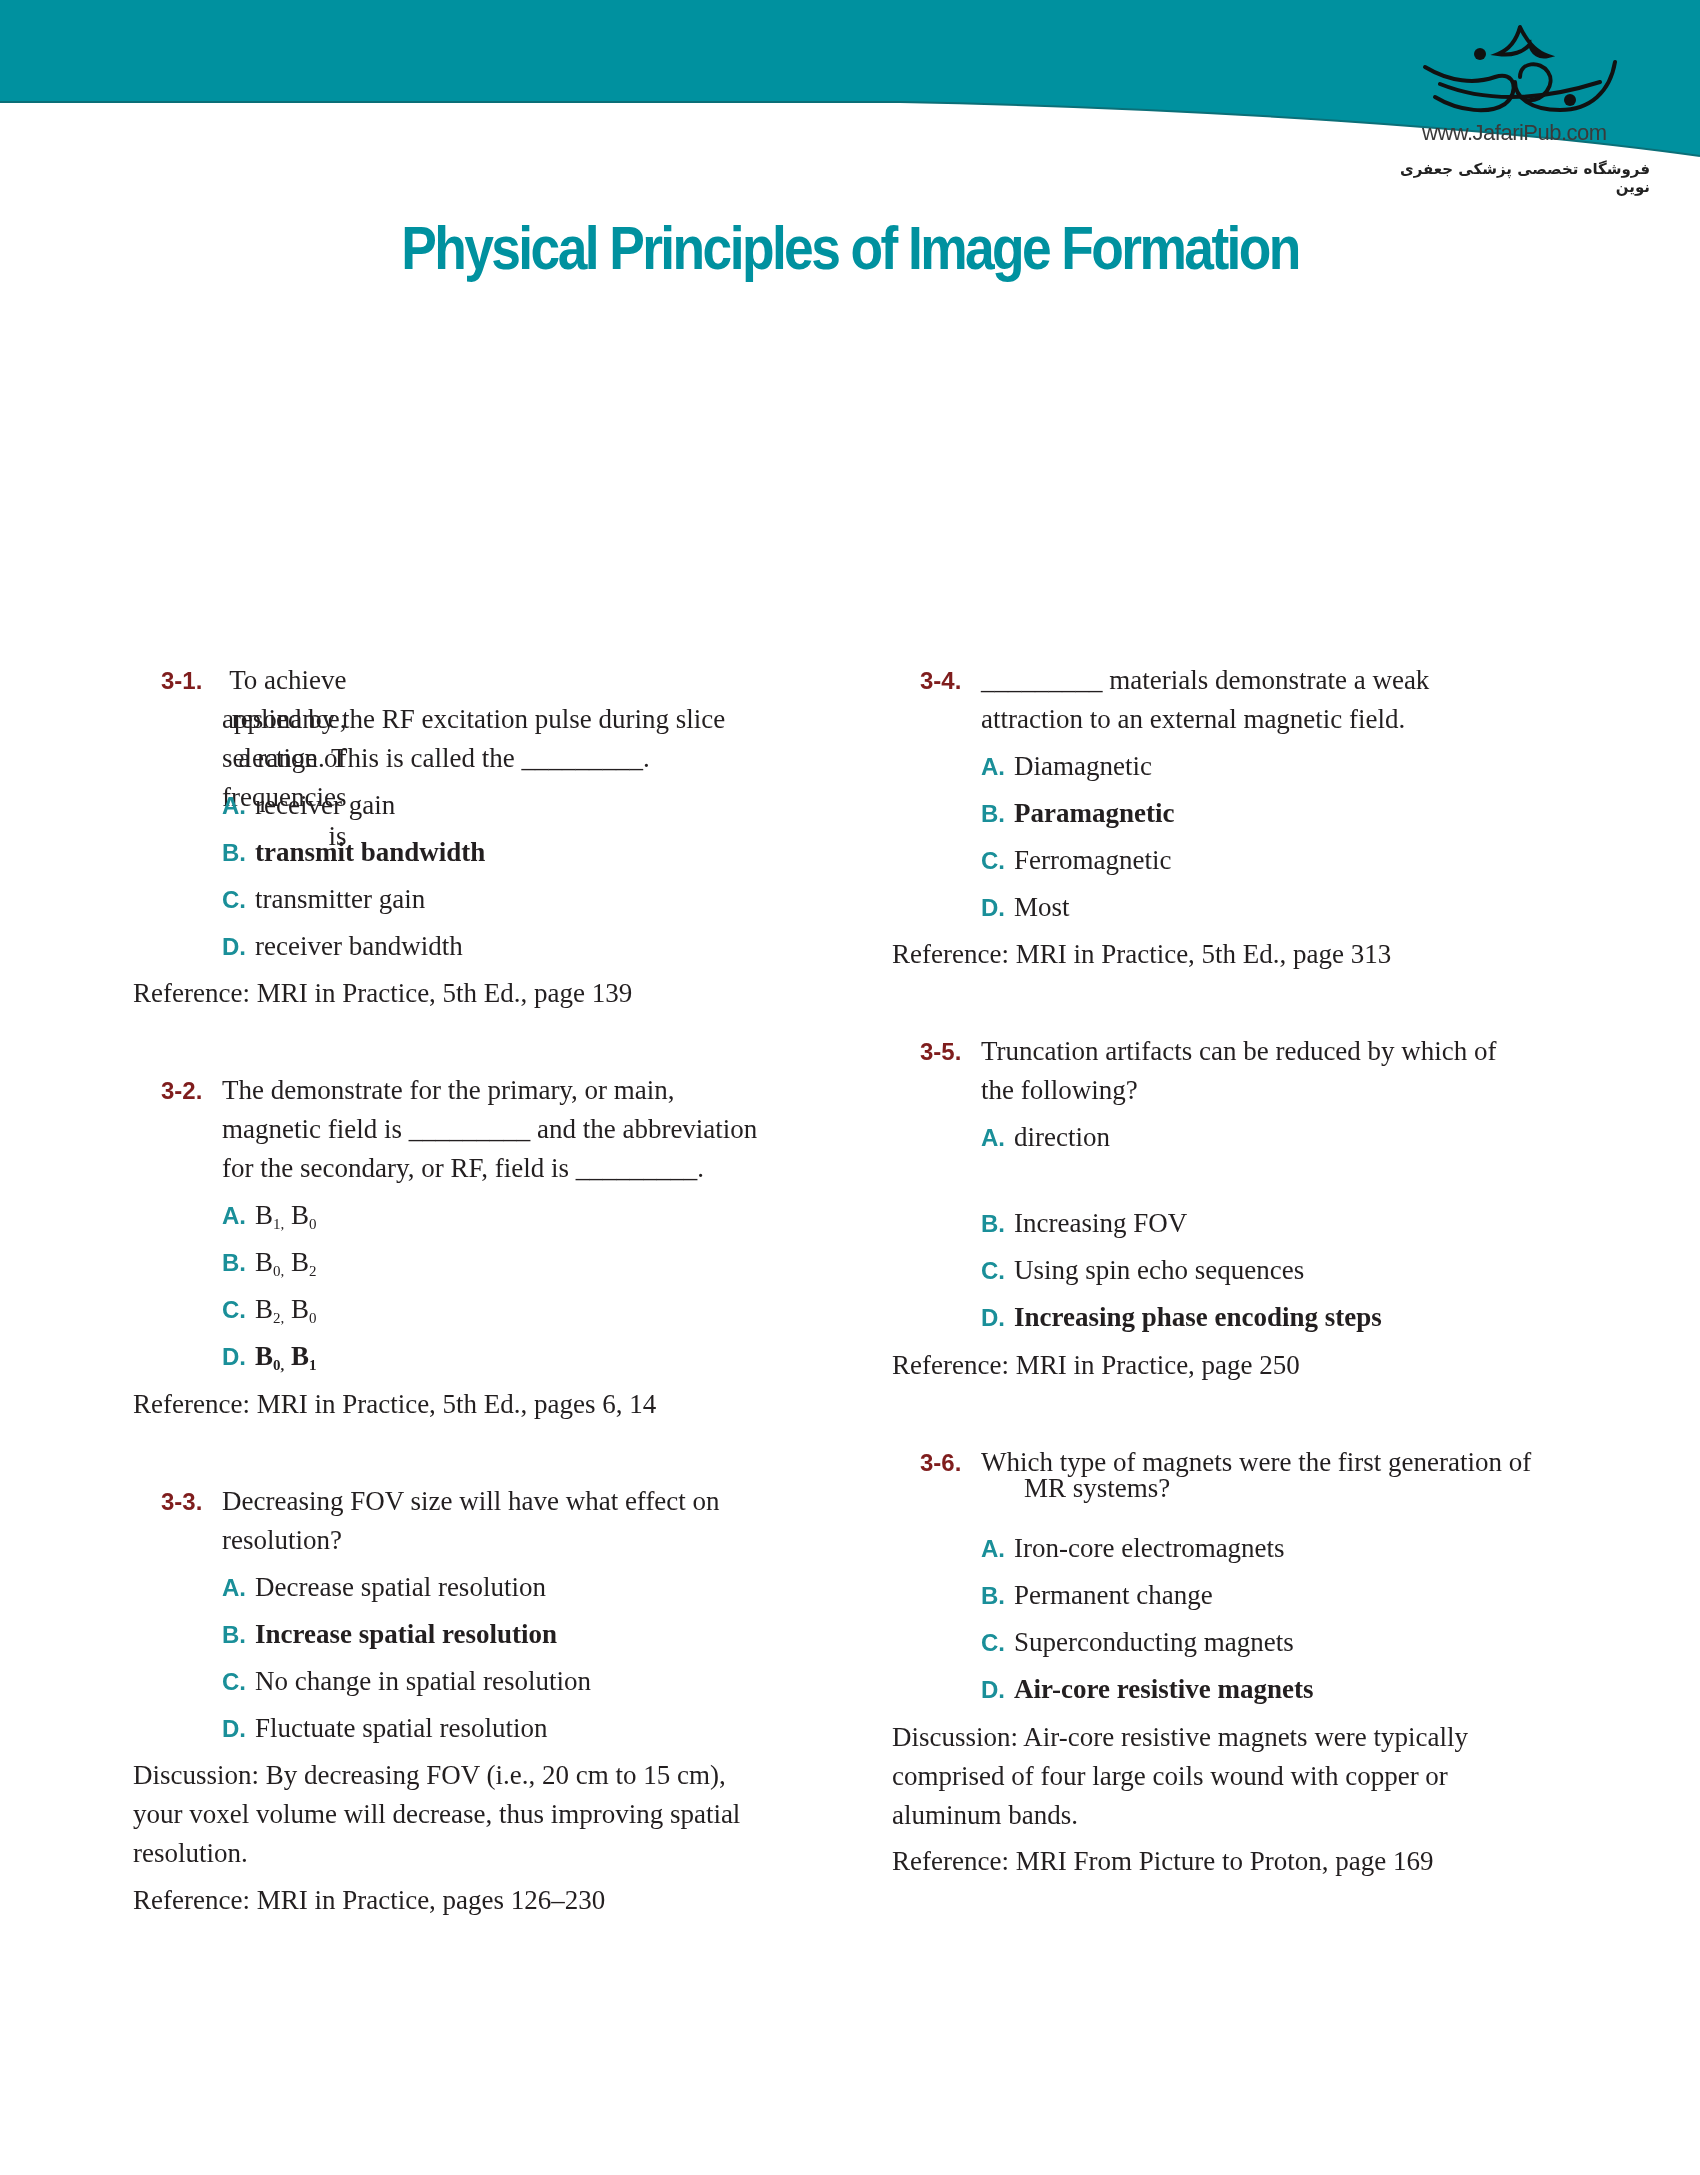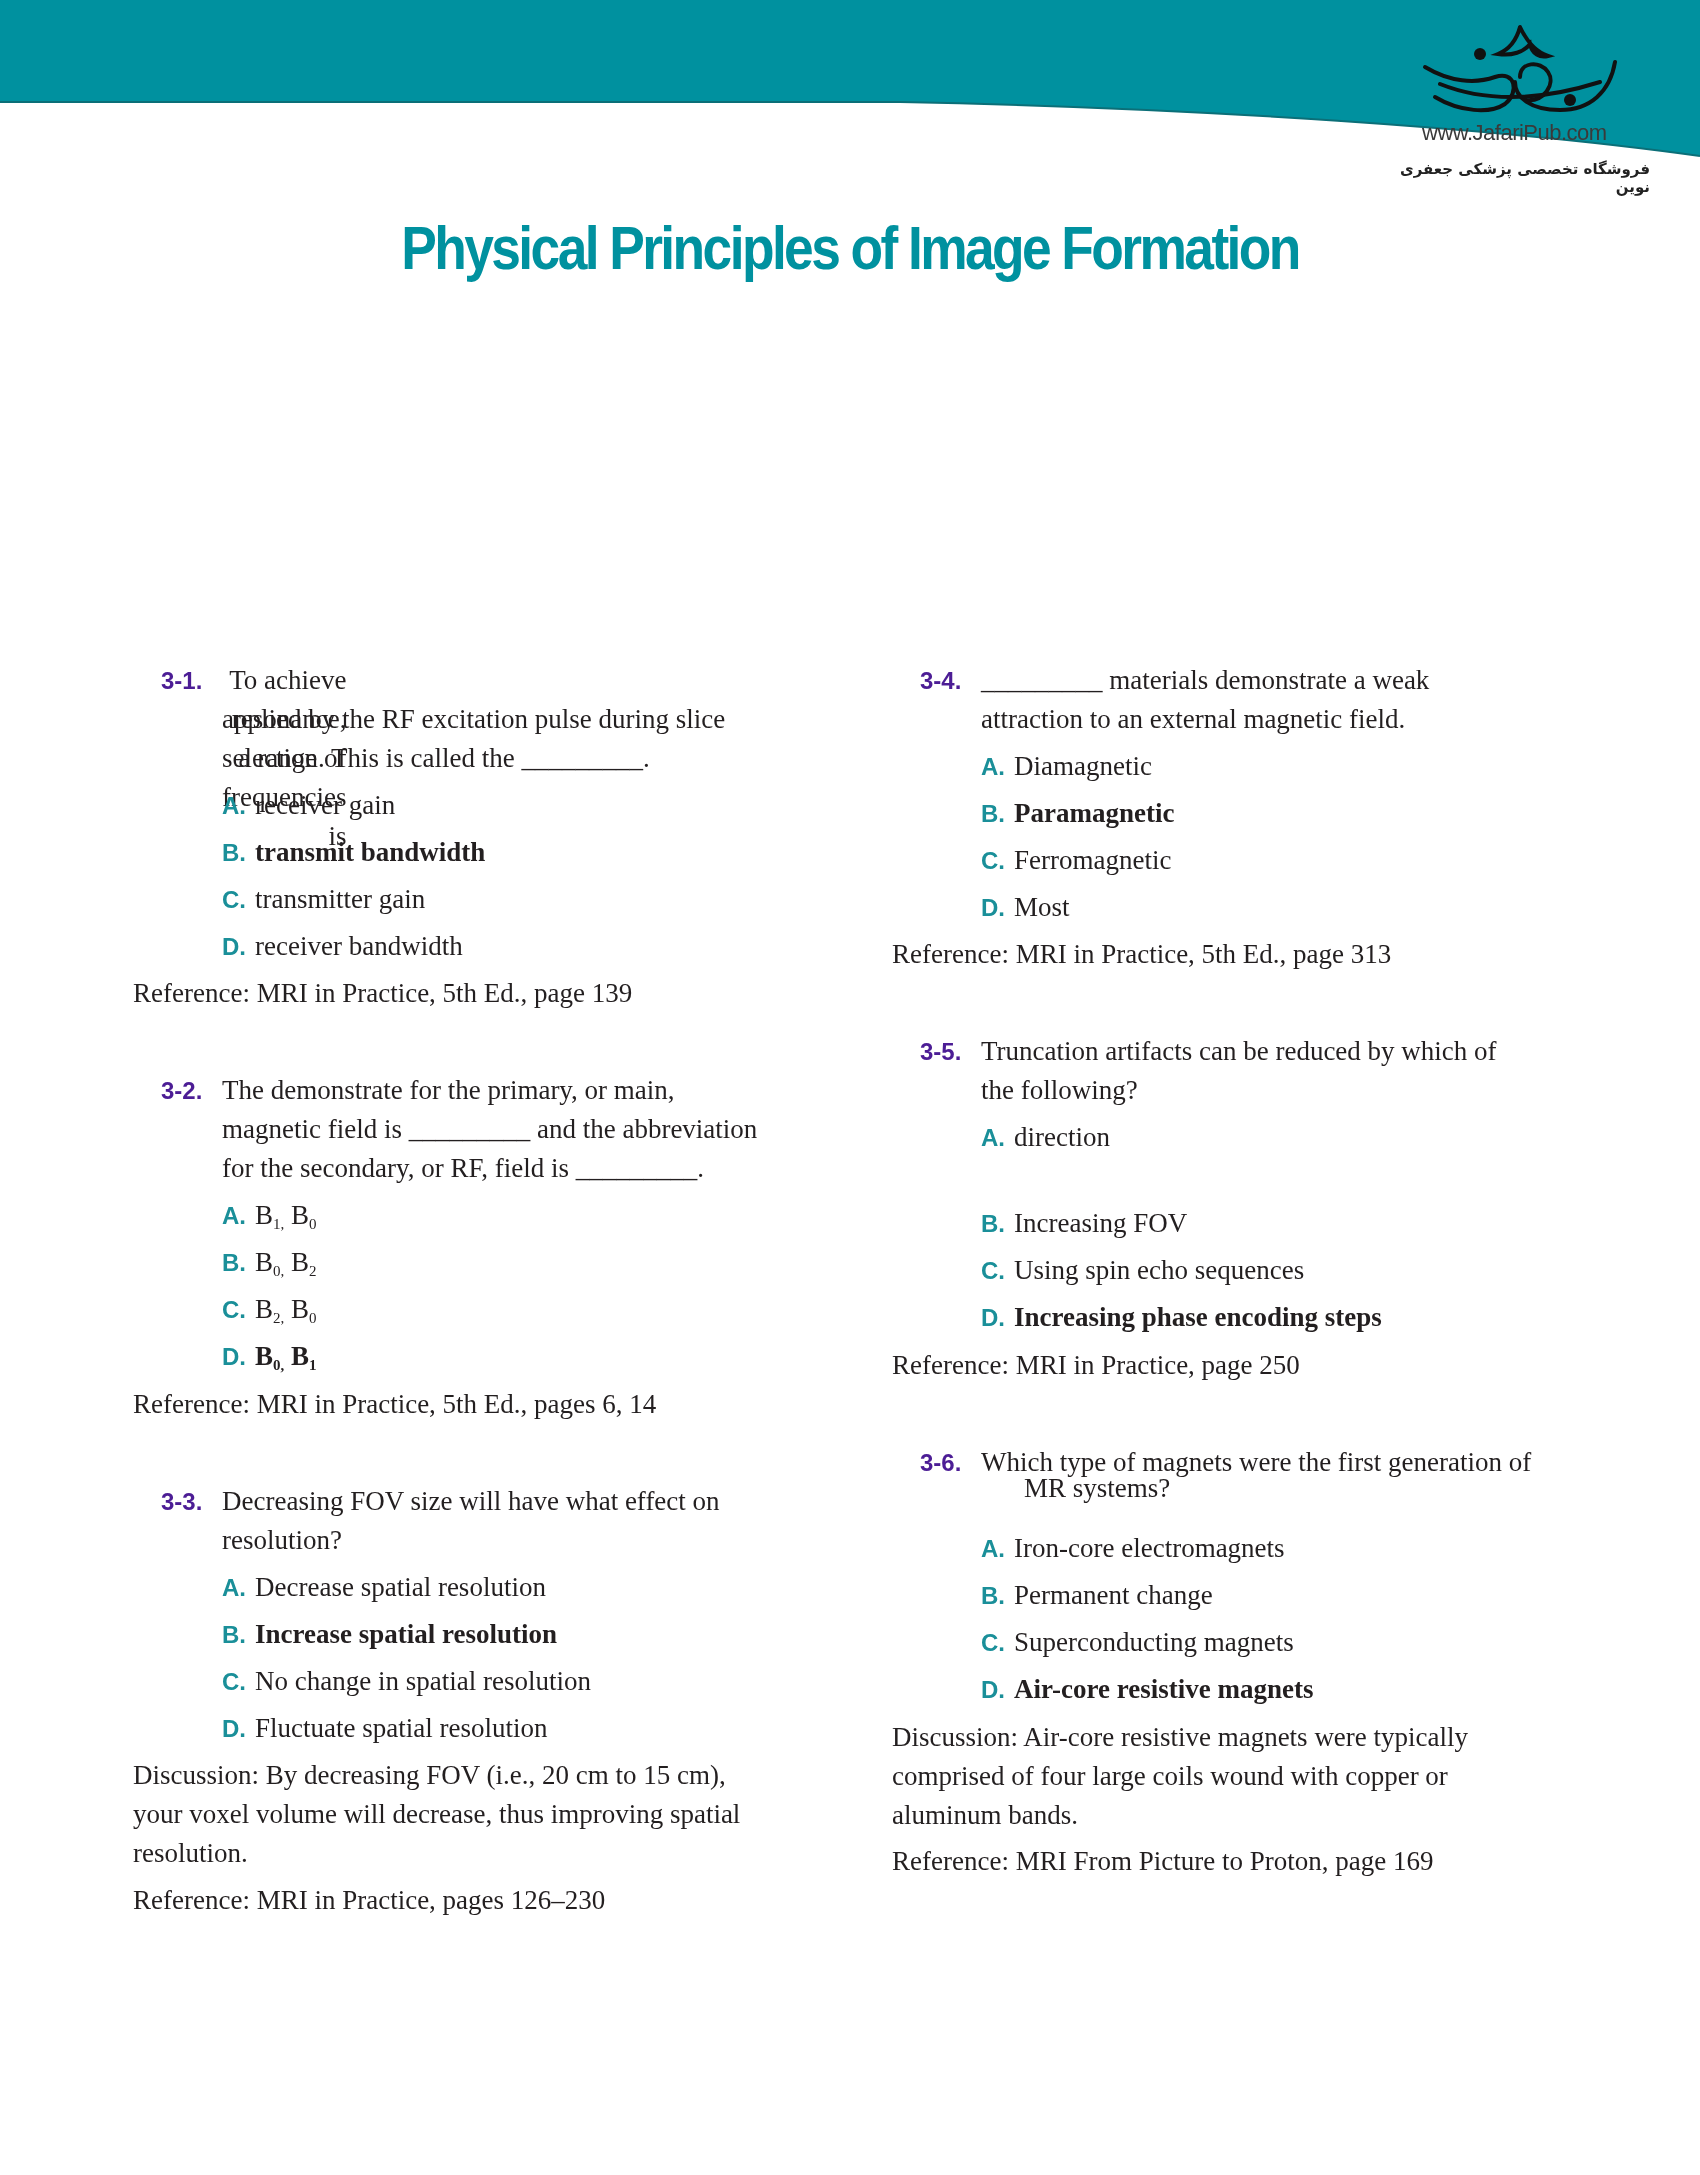--- a/index.html
+++ b/index.html
@@ -10,21 +10,21 @@
   .site-url { position: absolute; left: 1422px; top: 120px; font-family: "Liberation Sans", "DejaVu Sans", sans-serif;
               font-size: 22px; color: #3a3a3a; letter-spacing: -0.5px; }
   .store-name { position: absolute; left: 1380px; top: 160px; width: 270px; text-align: right; direction: rtl;
                 font-family: "DejaVu Sans", sans-serif; font-size: 15px; color: #222; font-weight: bold; }
   .page-title { position: absolute; left: 0; width: 1700px; top: 212px; text-align: center;
                 font-family: "Liberation Sans", "DejaVu Sans", sans-serif; font-weight: bold; font-size: 62px;
                 color: #00919f; letter-spacing: -3px; transform: scaleX(0.86); transform-origin: 850px 0; }
   .q { position: absolute; font-size: 27px; }
   .stem { position: absolute; line-height: 39px; text-align: right; }
   .qnum { position: absolute; font-family: "Liberation Sans", "DejaVu Sans", sans-serif; font-weight: bold;
-          color: #4c1d95; font-size: 24px; line-height: 39px; }
+          color: #7f1d1d; font-size: 24px; line-height: 39px; }
   .opt { position: absolute; line-height: 39px; white-space: nowrap; }
   .opt .ol { font-family: "Liberation Sans", "DejaVu Sans", sans-serif; font-weight: bold; color: #1a8f99;
              font-size: 24px; display: inline-block; width: 33px; }
   .opt.correct .ot { font-weight: bold; }
   .opt .wrap { display: inline-block; vertical-align: top; white-space: normal; }
   .para { position: absolute; line-height: 39px; }
   sub { font-size: 15px; vertical-align: -5px; line-height: 0; }
 </style>
 </head>
 <body>

